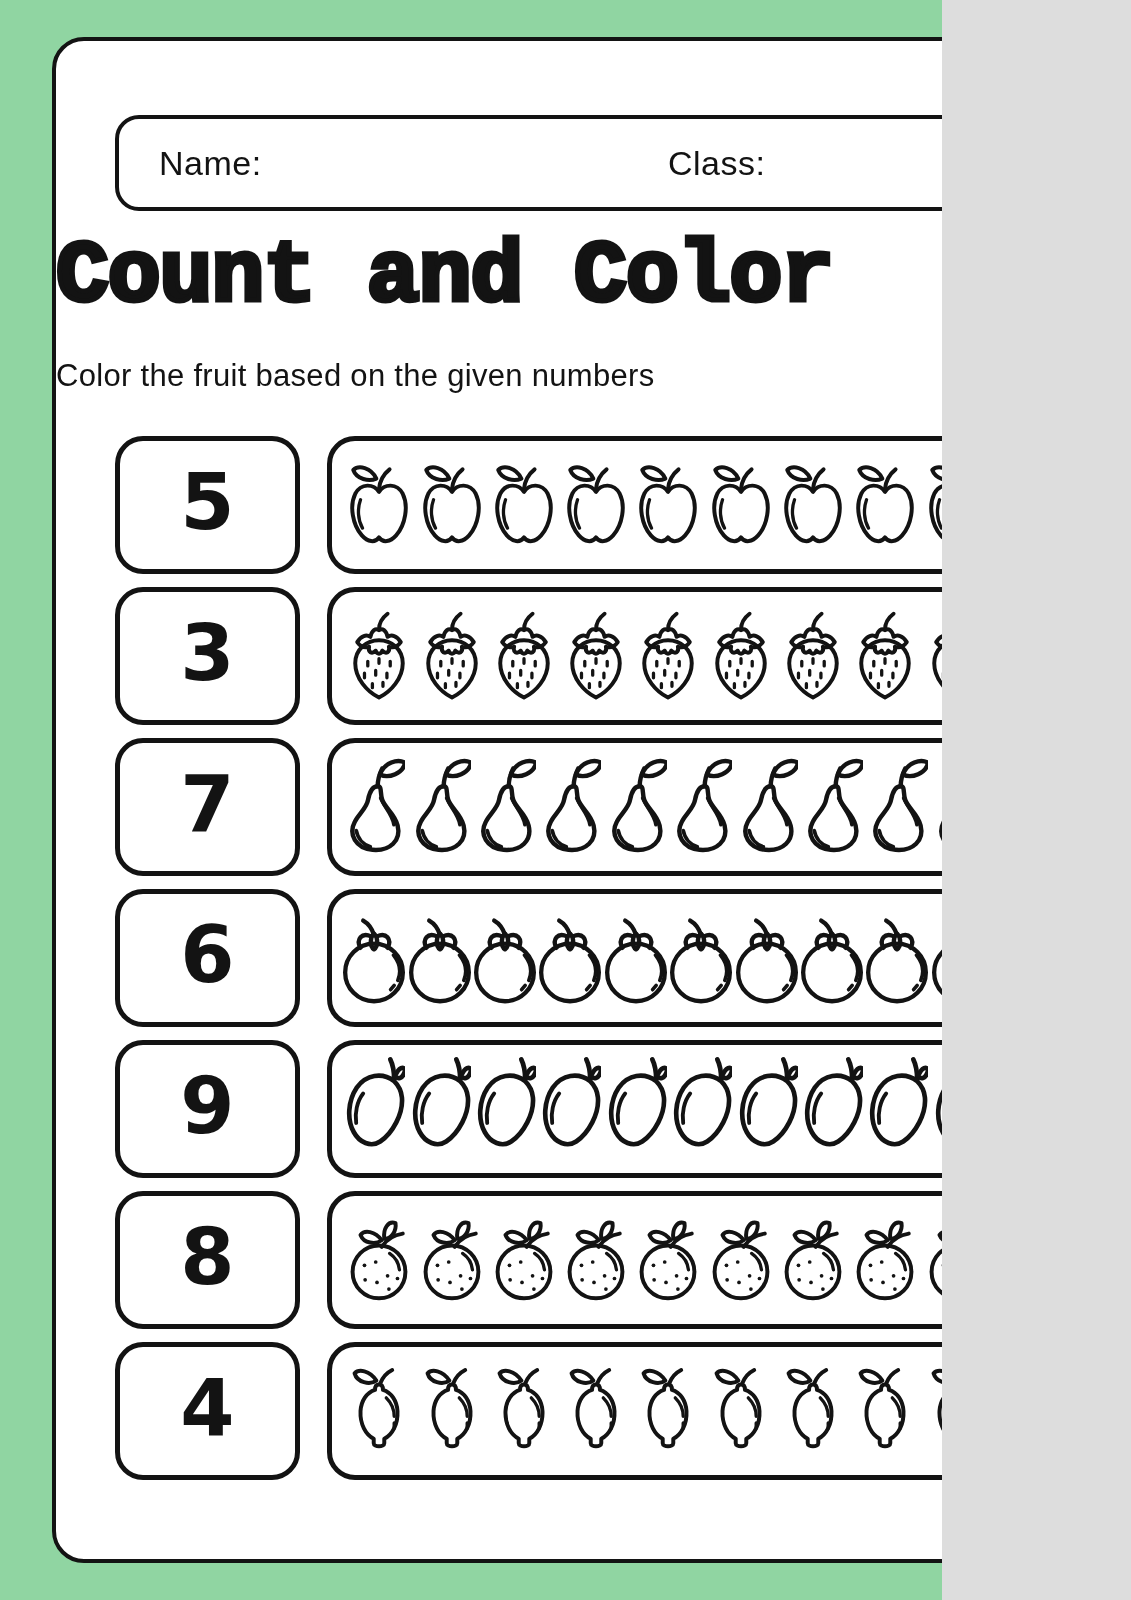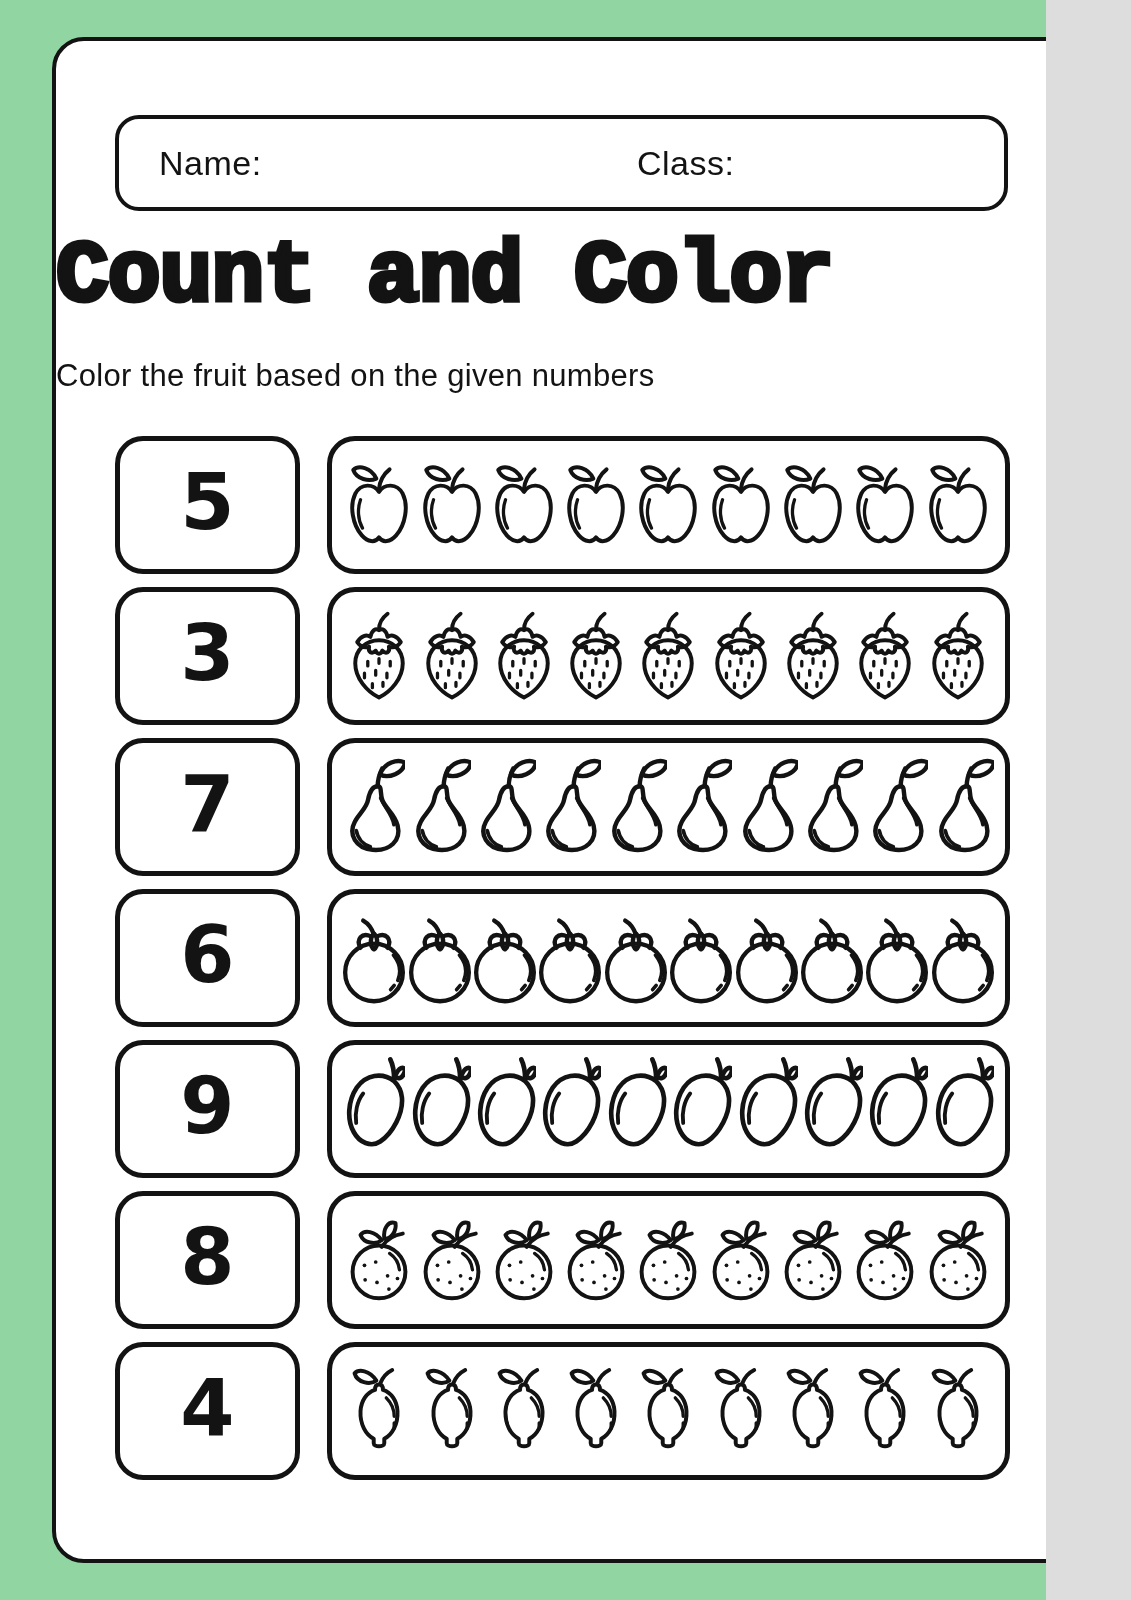--- a/index.html
+++ b/index.html
@@ -2,29 +2,29 @@
 <html style="--bg: #90d5a2; --ink: #131313; --paper: #ffffff;"><head>
 <meta charset="utf-8">
 <style>
   :root{
     --bg:#90d5a2;
     --ink:#131313;
     --paper:#ffffff;
   }
   *{margin:0;padding:0;box-sizing:border-box;}
   body{background:#ddd;font-family:"Liberation Sans",sans-serif;}
-  .canvas{position:relative;width:1046px;height:1600px;background:var(--bg);overflow:hidden;}
+  .canvas{position:relative;width:942px;height:1600px;background:var(--bg);overflow:hidden;}
   .page{position:absolute;left:52px;top:37px;width:1027px;height:1526px;
         background:var(--paper);border:4px solid var(--ink);border-radius:32px;}
   .namebox{position:absolute;left:59px;top:74px;width:893px;height:96px;
         border:4px solid var(--ink);border-radius:24px;background:var(--paper);}
   .nb-label{position:absolute;top:50%;transform:translateY(-50%);
         font-size:34px;font-weight:500;color:var(--ink);letter-spacing:.5px;}
   .nb-name{left:40px;}
-  .nb-class{left:518px;}
+  .nb-class{left:549px;}
   .title{position:absolute;top:186px;left:0;width:100%;text-align:left;
         font-family:Liberation Mono, monospace;font-weight:bold;font-size:88px;line-height:100px;
         color:var(--ink);-webkit-text-stroke:5px var(--ink);letter-spacing:-1px;}
   .subtitle{position:absolute;top:317px;left:0;width:100%;text-align:left;
         font-size:31px;font-weight:500;color:var(--ink);letter-spacing:.3px;}
   .rows{position:absolute;left:59px;top:395px;width:895px;
         display:flex;flex-direction:column;gap:13px;}
   .row{display:flex;gap:27px;height:138px;}
   .numcard{width:185px;height:138px;border:5px solid var(--ink);border-radius:28px;
         background:var(--paper);display:flex;align-items:center;justify-content:center;flex:0 0 auto;}

